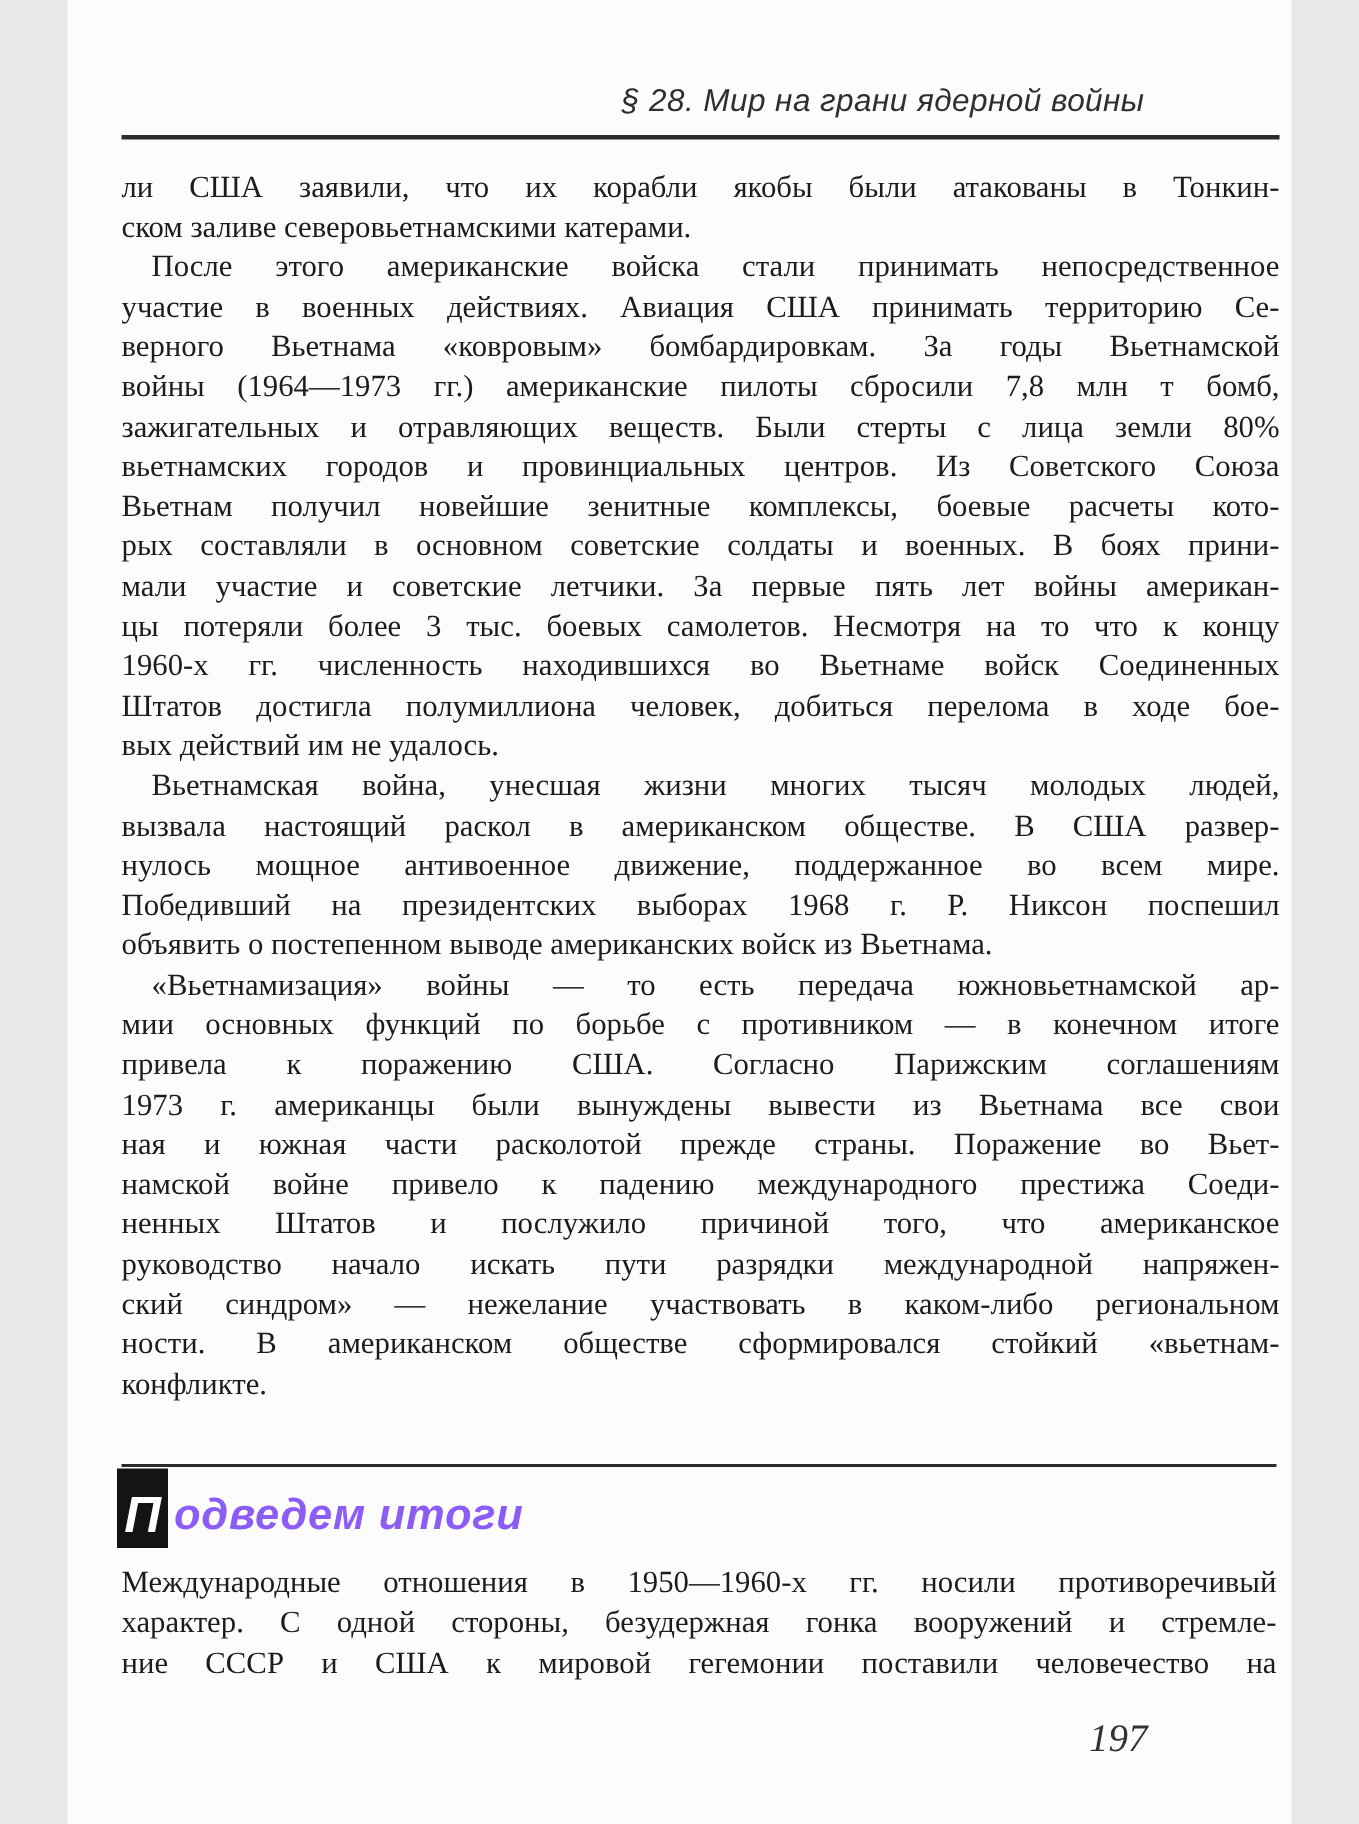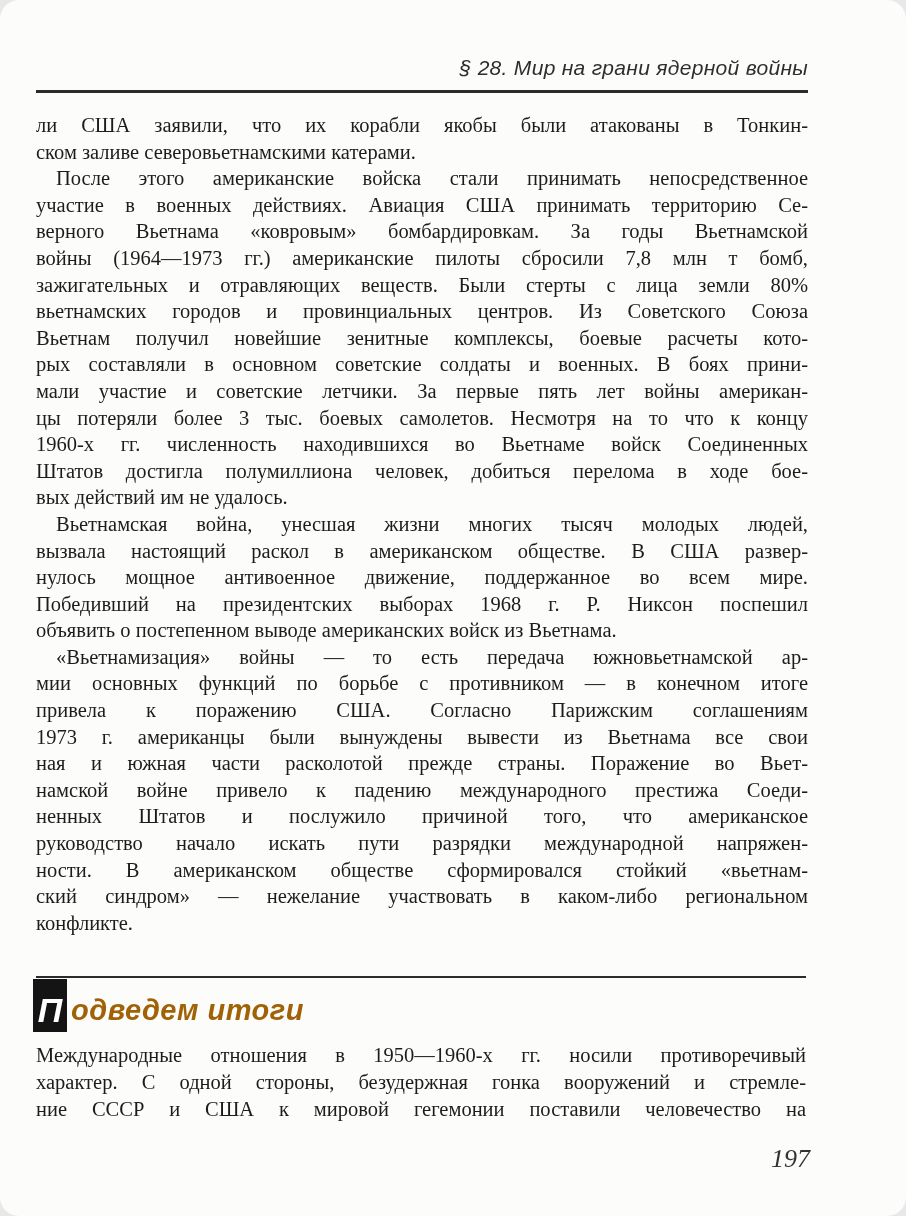--- a/index.html
+++ b/index.html
@@ -6,27 +6,26 @@
     --text:#1c1c1c;
     --rule:#2b2b2b;
     --block:#141414;
     --header:#2e2e2e;
     --bg:#fcfcfb;
   }
   html,body{margin:0;padding:0;}
   body{background:#e8e8e8;}
   .page{
     position:relative;
-    width:906px;height:1216px;
+    width:816px;height:1216px;
     margin:0 auto;
     background:var(--bg);
     overflow:hidden;
     font-family:"Liberation Serif", serif;
     color:var(--text);
-    border-radius:19px;
   }
   
   .running-head{
     position:absolute;
     left:36px; right:98px; top:56px;
     text-align:right;
     font-family:"Liberation Sans", sans-serif;
     font-style:italic;
     font-size:21px;
     letter-spacing:.3px;
@@ -82,21 +81,21 @@
     line-height:1;
     padding-bottom:5px;
     box-sizing:border-box;
   }
   .heading-rest{
     align-self:flex-end;
     padding-bottom:7px;
     margin-left:4px;
     font-size:29px;
     line-height:1;
-    color:#a16207;
+    color:#8b5cf6;
     letter-spacing:.5px;
   }
   .summary-text{
     position:absolute;
     left:36px; top:1042px;
     width:770px;
     font-size:20.5px;
     line-height:26.9px;
   }
   .page-number{
@@ -147,22 +146,22 @@
       </div>
       <div class="para">
         <div class="line first-indent">«Вьетнамизация» войны — то есть передача южновьетнамской ар-</div>
         <div class="line">мии основных функций по борьбе с противником — в конечном итоге</div>
         <div class="line">привела к поражению США. Согласно Парижским соглашениям</div>
         <div class="line">1973 г. американцы были вынуждены вывести из Вьетнама все свои</div>
         <div class="line">ная и южная части расколотой прежде страны. Поражение во Вьет-</div>
         <div class="line">намской войне привело к падению международного престижа Соеди-</div>
         <div class="line">ненных Штатов и послужило причиной того, что американское</div>
         <div class="line">руководство начало искать пути разрядки международной напряжен-</div>
+        <div class="line">ский синдром» — нежелание участвовать в каком-либо региональном</div>
         <div class="line">ности. В американском обществе сформировался стойкий «вьетнам-</div>
-        <div class="line">ский синдром» — нежелание участвовать в каком-либо региональном</div>
         <div class="line last-left">конфликте.</div>
       </div>
     </div>
 
   <div class="summary-rule"></div>
 
   <div class="summary-heading">
     <span class="drop-block">
       <span>П</span>
     </span>

